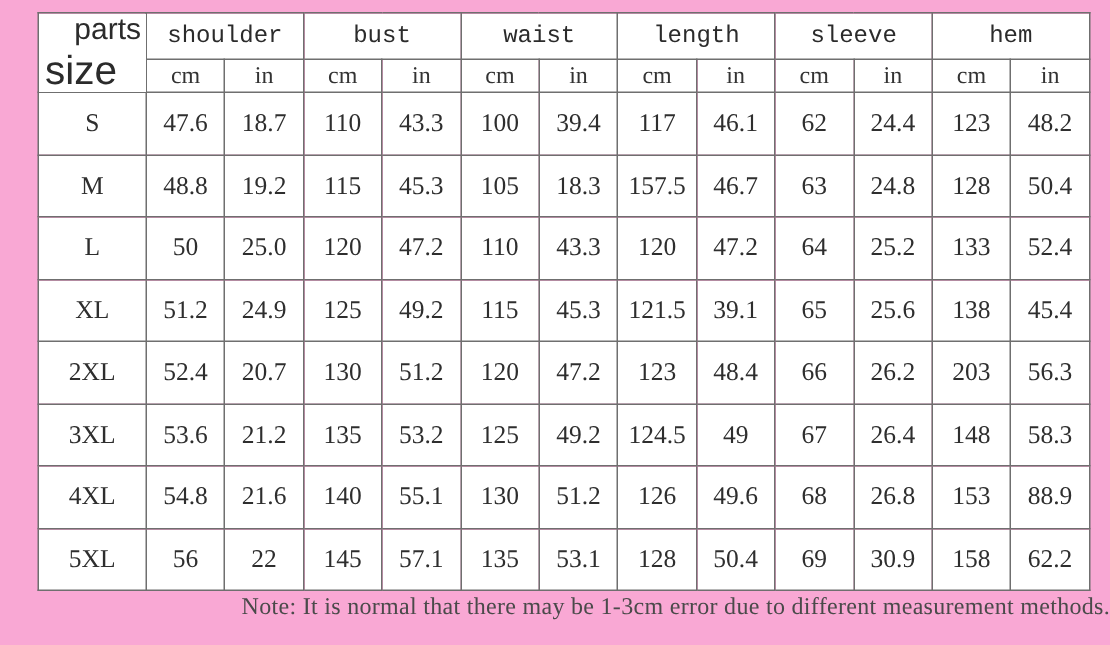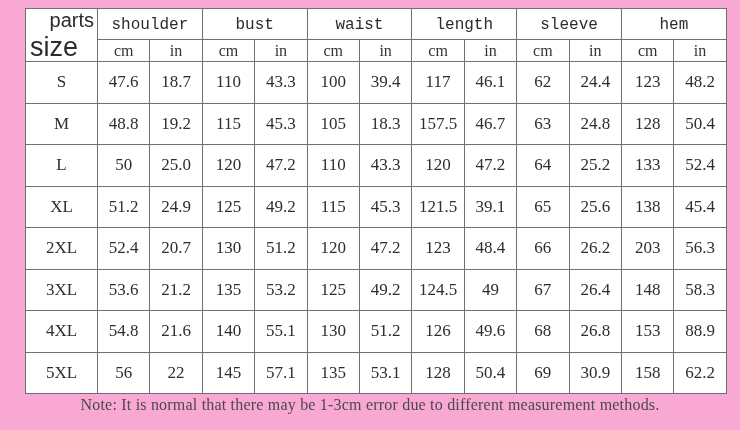--- a/index.html
+++ b/index.html
@@ -81,21 +81,21 @@
     font-family: "Liberation Sans", "DejaVu Sans", sans-serif;
     font-size: 27px;
     color: #2b2b2b;
     line-height: 22px;
   }
   .note {
     position: absolute;
     left: 0;
     top: 396px;
     width: 740px;
-    text-align: center;
+    text-align: right;
     font-family: "Liberation Serif", "DejaVu Serif", serif;
     font-size: 16px;
     color: #4a4a4a;
     letter-spacing: 0.2px;
   }
 </style>
 </head>
 <body>
 
 <div id="canvas">

